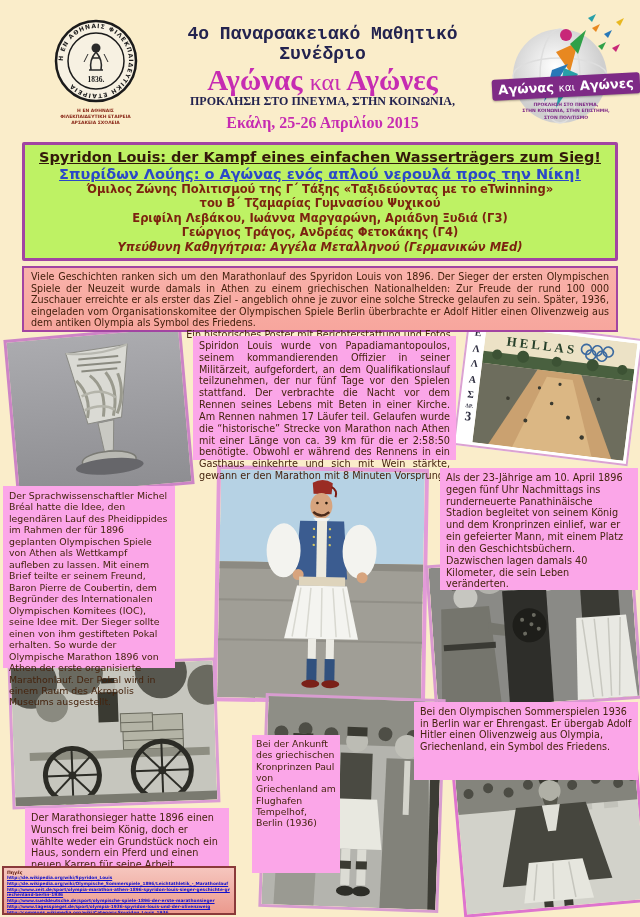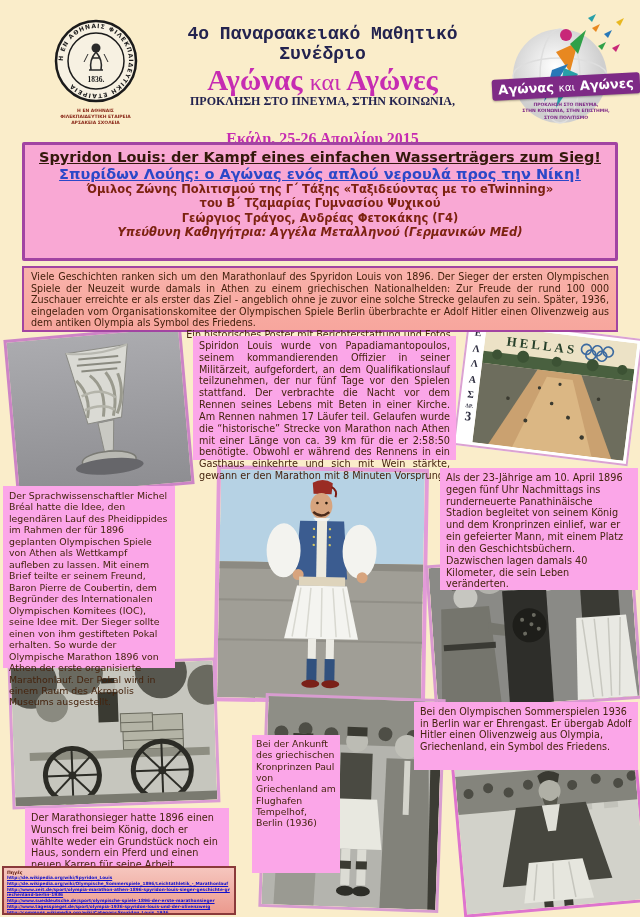--- a/index.html
+++ b/index.html
@@ -5,32 +5,32 @@
   html,body{margin:0;padding:0;}
   .poster{position:relative;width:640px;height:917px;background:#faedca;overflow:hidden;
           font-family:"DejaVu Sans",sans-serif;}
   .abs{position:absolute;box-sizing:border-box;}
   
   .hdr-center{left:145px;top:24px;width:355px;text-align:center;}
   .conf-line{font-family:Liberation Mono, monospace;font-weight:bold;font-size:18px;color:#23234f;}
   .main-title{margin-top:1px;font-family:"Liberation Serif",serif;font-weight:bold;font-size:29px;color:#c62cb2;line-height:1.05;}
   .main-title .kai{font-weight:normal;font-size:24px;}
   .sub-line{font-family:"Liberation Serif",serif;font-weight:bold;font-size:12px;color:#23234f;line-height:1.12;}
-  .date-line{margin-top:21px;font-family:"Liberation Serif",serif;font-weight:bold;font-size:16px;color:#c62cb2;}
+  .date-line{margin-top:5px;font-family:"Liberation Serif",serif;font-weight:bold;font-size:16px;color:#c62cb2;}
   .seal-wrap{left:48px;top:18px;width:95px;height:122px;text-align:center;}
   .seal-cap{font-size:4.5px;color:#8a2a1a;font-weight:bold;line-height:1.35;}
   .logo-wrap{left:492px;top:14px;width:148px;height:128px;}
   .logo-banner{position:absolute;left:0;top:62px;width:148px;height:21px;background:#7e2a86;border-radius:3px;
                transform:rotate(-3deg);color:#fff;text-align:center;line-height:21px;
                font-weight:bold;font-size:13px;box-shadow:0 1px 2px rgba(0,0,0,.3);}
   .logo-banner .kai{font-weight:normal;font-size:10.5px;}
   .logo-sub{position:absolute;left:0;top:88px;width:148px;text-align:center;font-size:4.5px;
             font-weight:bold;color:#7e2a86;line-height:1.4;}
   
-  .title-box{left:22px;top:142px;width:596px;height:119px;background:#f9a8d4;border:3px solid #a244a2;
+  .title-box{left:22px;top:142px;width:596px;height:119px;background:#bef264;border:3px solid #a244a2;
              border-radius:2px;text-align:center;padding-top:4px;}
   .tb-de{font-size:14.5px;font-weight:bold;text-decoration:underline;color:#33190b;}
   .tb-el{font-size:14.5px;font-weight:bold;text-decoration:underline;color:#2b48c8;margin-top:1px;}
   .tb-sm{font-size:11.5px;font-weight:bold;color:#7c2310;line-height:1.26;}
   .tb-it{font-style:italic;}
   .intro-box{left:22px;top:266px;width:596px;height:66px;background:linear-gradient(180deg,#f9b2aa,#f7a69d);
              border:2px solid #a244a2;padding:3px 7px;font-size:9.6px;color:#43210d;line-height:1.2;}
   .intro-body{text-align:justify;}
   .intro-last{text-align:center;}
   .pink-box{background:#fba6e8;color:#45240e;font-size:9.7px;line-height:1.22;padding:4px 6px;}
@@ -47,21 +47,21 @@
   .stamp-col .dr{font-size:5.5px;line-height:1.4;}
   .stamp-col .val{font-size:13px;line-height:1;}
   .louis-photo{left:215px;top:467px;width:212px;height:236px;transform:rotate(1deg);border:4px solid #e39bd8;}
   .hitler-photo{left:430px;top:558px;width:208px;height:148px;transform:rotate(-4deg);border:3px solid #d898d0;}
   .cart-photo{left:10px;top:661px;width:208px;height:145px;transform:rotate(-2deg);border:3px solid #dc9cd4;}
   .temp-photo{left:262px;top:696px;width:180px;height:214px;transform:rotate(2deg);border:3px solid #d89cd0;}
   .old-photo{left:457px;top:750px;width:186px;height:160px;transform:rotate(-5deg);border:3px solid #de74ce;}
   .qual-box{left:193px;top:336px;width:263px;height:124px;}
   .als-box{left:440px;top:468px;width:198px;height:122px;}
   .breal-box{left:3px;top:486px;width:172px;height:182px;font-size:9.4px;}
-  .cap1936{left:414px;top:702px;width:224px;height:68px;font-size:9.6px;}
+  .cap1936{left:414px;top:702px;width:224px;height:78px;font-size:9.6px;}
   .wunsch-box{left:25px;top:808px;width:204px;height:74px;}
   .temp-cap{left:228px;top:735px;width:88px;height:138px;font-size:9.3px;padding:3px 4px;margin-left:24px;}
   
   .sources{left:2px;top:866px;width:234px;height:49px;border:2px solid #8a3a3a;
            background:linear-gradient(180deg,#f6c6be,#eb9a8e);padding:2px 3px;overflow:hidden;}
   .src-label{font-size:4.6px;font-weight:bold;color:#5a1408;}
   .src-link{display:block;font-size:4.3px;color:#1010cc;text-decoration:underline;font-weight:bold;
             line-height:1.35;word-break:break-all;}
   .z1{z-index:1}.z2{z-index:2}.z3{z-index:3}
 </style>
@@ -134,20 +134,21 @@
       <div>ΣΤΗΝ ΚΟΙΝΩΝΙΑ, ΣΤΗΝ ΕΠΙΣΤΗΜΗ,</div>
       <div>ΣΤΟΝ ΠΟΛΙΤΙΣΜΟ</div>
     </div>
   </div>
 
   <div class="abs title-box z2">
     <div class="tb-de">Spyridon Louis: der Kampf eines einfachen Wasserträgers zum Sieg!</div>
     <div class="tb-el">Σπυρίδων Λούης: ο Αγώνας ενός απλού νερουλά προς την Νίκη!</div>
     <div class="tb-sm">Όμιλος Ζώνης Πολιτισμού της Γ΄ Τάξης «Ταξιδεύοντας με το eTwinning»</div>
     <div class="tb-sm">του Β΄ Τζαμαρίας Γυμνασίου Ψυχικού</div>
+    <div class="tb-sm">Εριφίλη Λεβάκου, Ιωάννα Μαργαρώνη, Αριάδνη Ξυδιά (Γ3)</div>
     <div class="tb-sm">Γεώργιος Τράγος, Ανδρέας Φετοκάκης (Γ4)</div>
     <div class="tb-sm tb-it">Υπεύθυνη Καθηγήτρια: Αγγέλα Μεταλληνού (Γερμανικών MEd)</div>
   </div>
 
   <div class="abs intro-box z2">
     <div class="intro-body">Viele Geschichten ranken sich um den Marathonlauf des Spyridon Louis von 1896. Der Sieger der ersten Olympischen Spiele der Neuzeit wurde damals in Athen zu einem griechischen Nationalhelden: Zur Freude der rund 100 000 Zuschauer erreichte er als erster das Ziel - angeblich ohne je zuvor eine solche Strecke gelaufen zu sein. Später, 1936, eingeladen vom Organisationskomitee der Olympischen Spiele Berlin überbrachte er Adolf Hitler einen Olivenzweig aus dem antiken Olympia als Symbol des Friedens.</div>
     <div class="intro-last">Ein historisches Poster mit Berichterstattung und Fotos.</div>
   </div>
 
   <div class="abs photo cup-photo z1">

